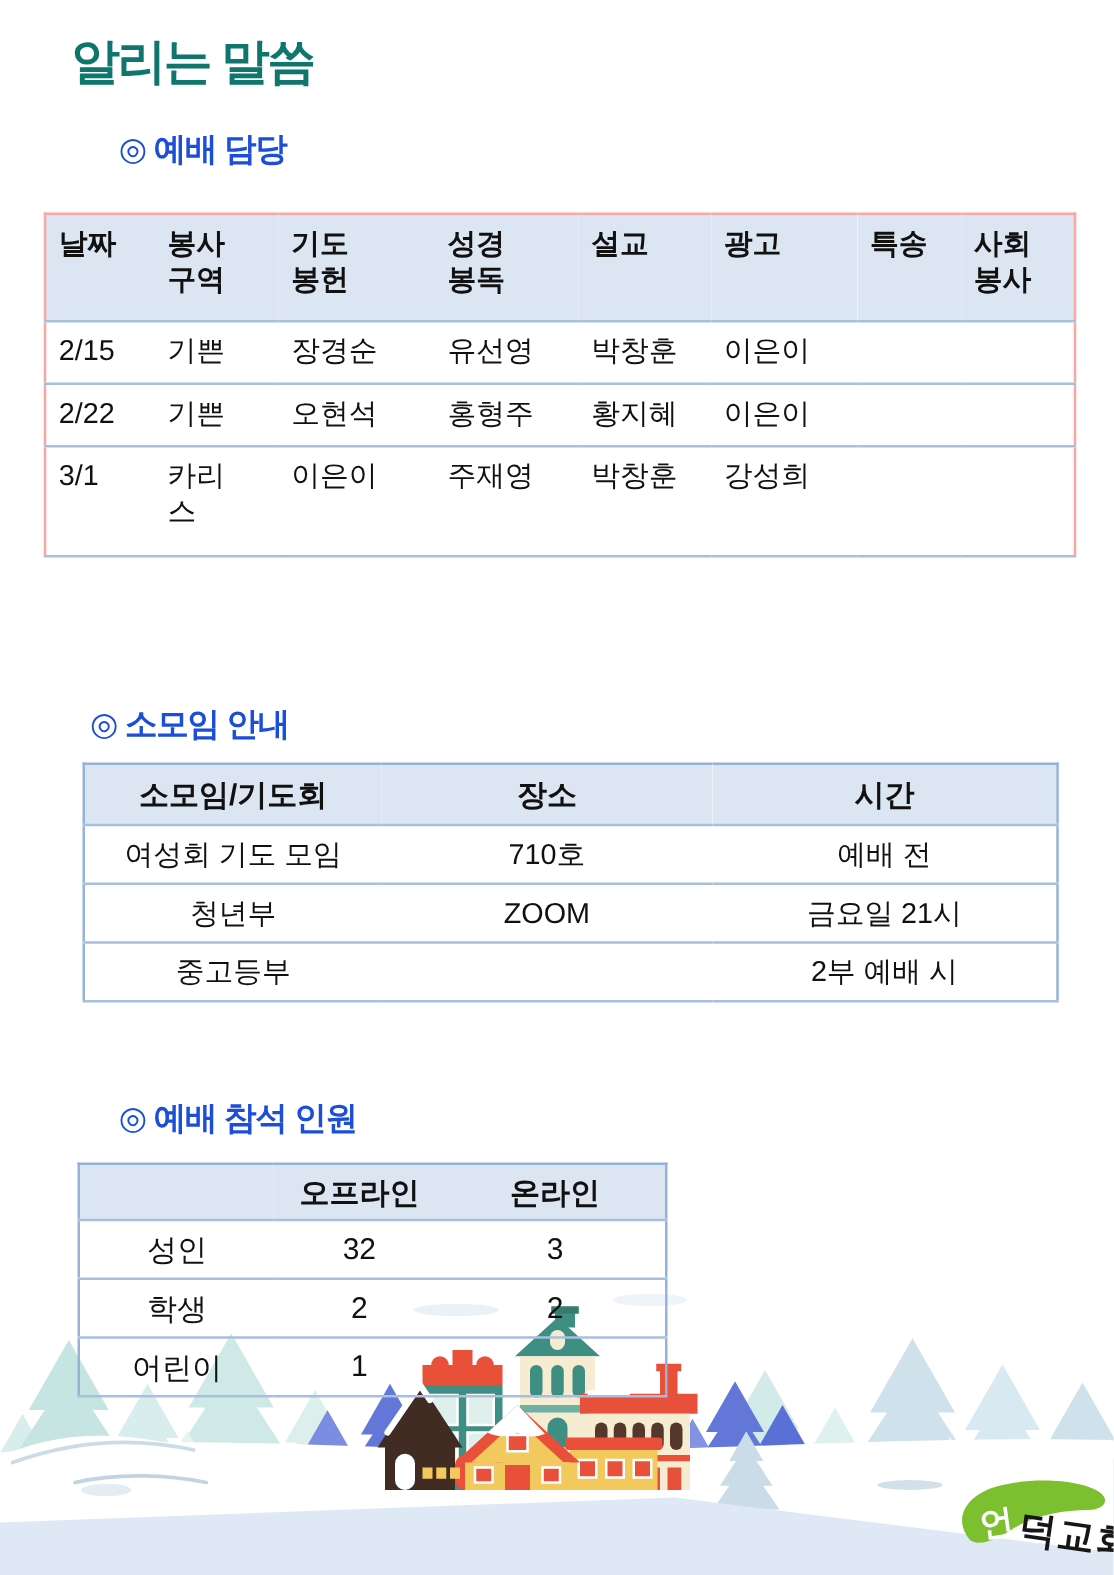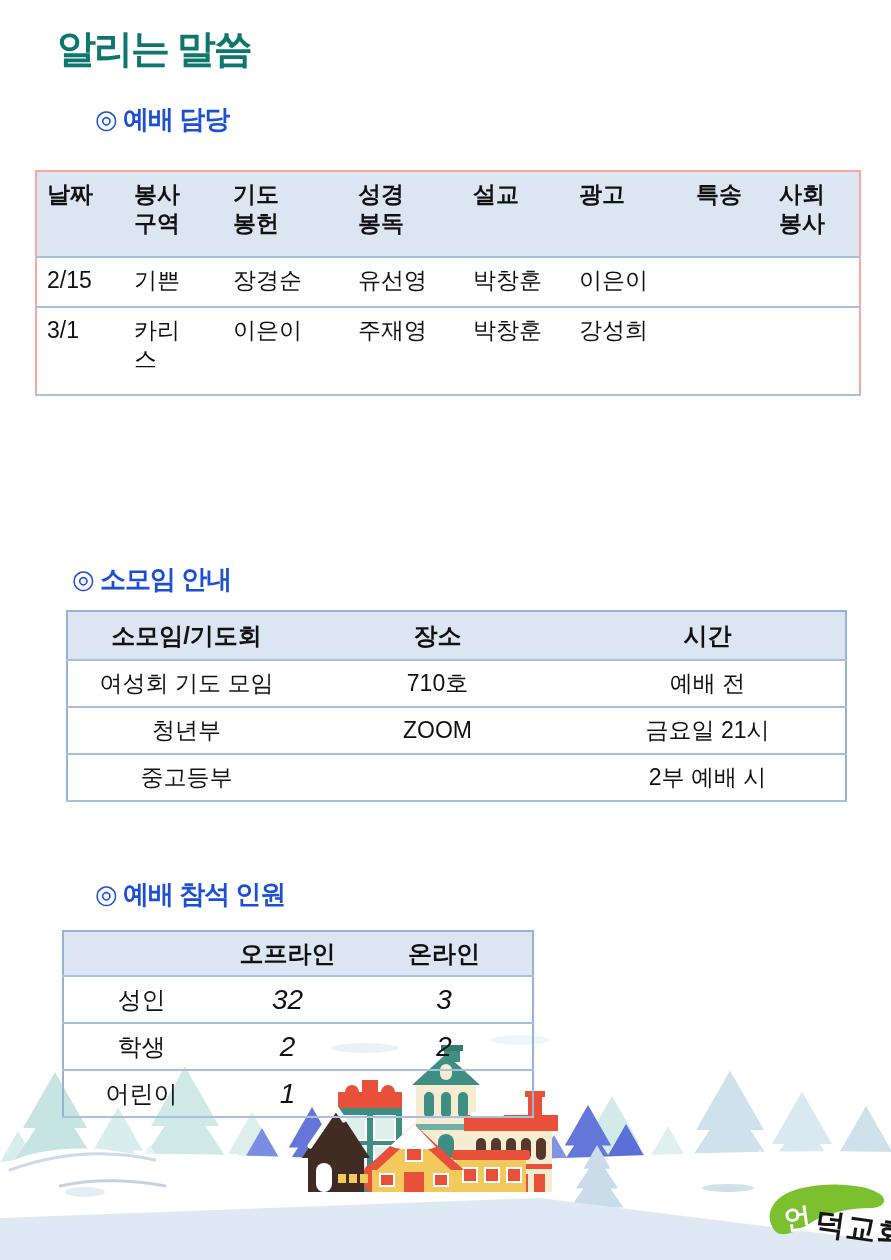--- a/index.html
+++ b/index.html
@@ -46,21 +46,21 @@
   .t2{left:66px;top:610px;width:779px;border:2px solid #95b3d7;font-size:23px;}
   .t2 th,.t2 td{text-align:center;vertical-align:middle;padding:0 4px;}
   .t2 thead th{font-size:24px;}
   .t2 tr{height:47px;}
   .t2 tr.hrow{height:49px;}
   .t3{left:62px;top:930px;width:470px;border:2px solid #95b3d7;font-size:24px;background:transparent;}
   .t3 th,.t3 td{text-align:center;vertical-align:middle;padding:0 4px;background:transparent;}
   .t3 thead th{background:#dbe6f2;font-size:24px;}
   .t3 tr{height:47px;}
   .t3 tr.hrow{height:45px;}
-  .t3 td.numcell{font-size:28px;font-style:italic;}
+  .t3 td.numcell{font-size:24px;}
   
   .scene{position:absolute;left:0;top:1000px;width:891px;height:260px;z-index:1;}
 </style>
 </head>
 <body>
 
 <div class="page">
 
   <svg class="scene" viewBox="0 1000 891 260" aria-hidden="true">
     <defs>
@@ -247,20 +247,30 @@
       <tr class="r1">
         <td>2/15</td>
         <td>기쁜</td>
         <td>장경순</td>
         <td>유선영</td>
         <td>박창훈</td>
         <td>이은이</td>
         <td></td>
         <td></td>
       </tr>
+      <tr class="r2">
+        <td>2/22</td>
+        <td>기쁜</td>
+        <td>오현석</td>
+        <td>홍형주</td>
+        <td>황지혜</td>
+        <td>이은이</td>
+        <td></td>
+        <td></td>
+      </tr>
       <tr class="r3">
         <td>3/1</td>
         <td>카리
 스</td>
         <td>이은이</td>
         <td>주재영</td>
         <td>박창훈</td>
         <td>강성희</td>
         <td></td>
         <td></td>

